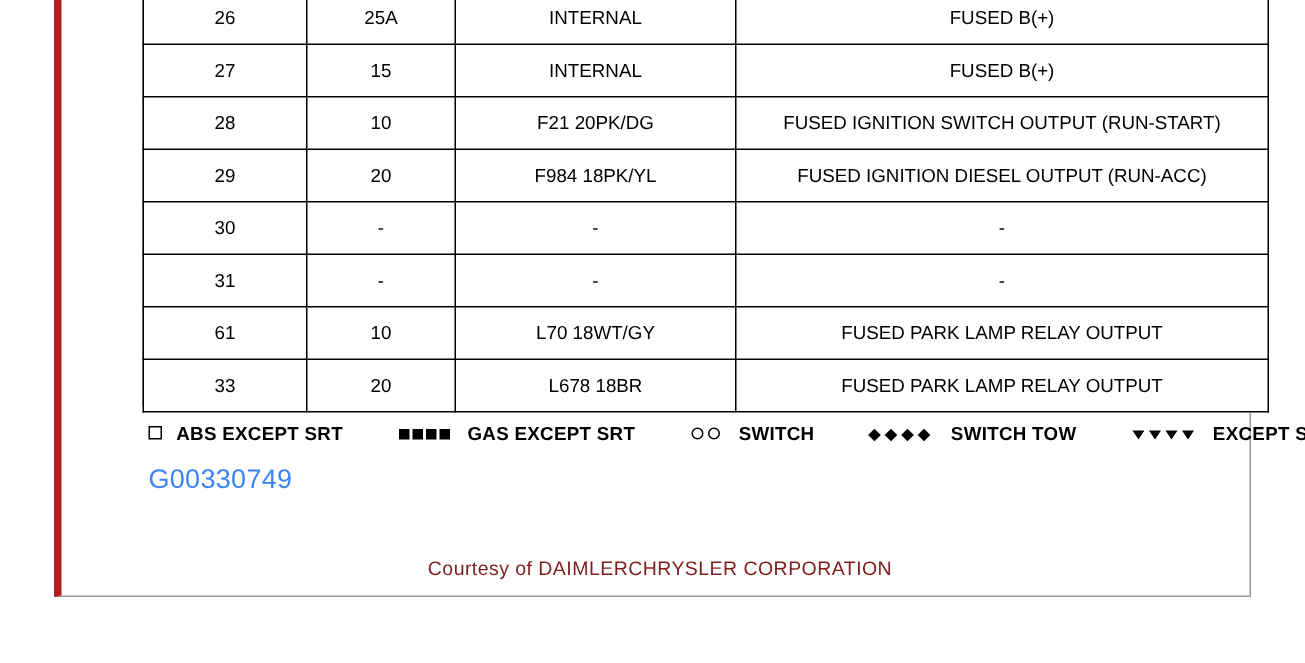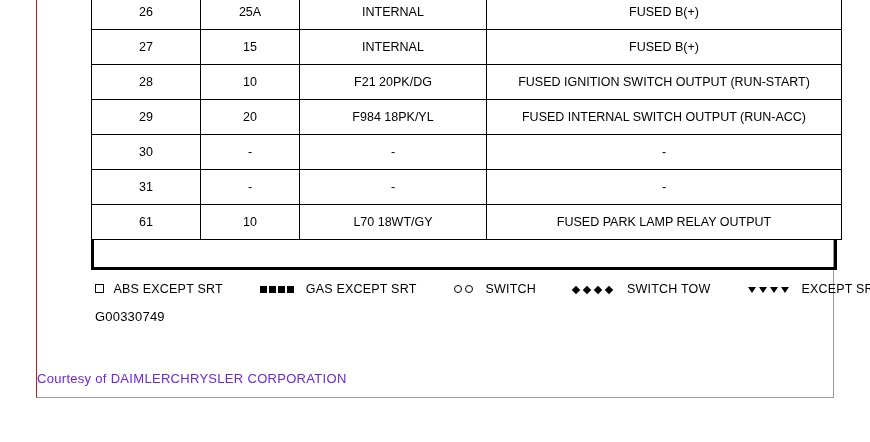--- a/index.html
+++ b/index.html
@@ -15,21 +15,21 @@
     position: relative;
   }
   
   #page-sheet {
     position: absolute;
     left: 36px;
     top: 0;
     width: 798px;
     height: 398px;
     background: #ffffff;
-    border-left: 1px solid #b91c1c;
+    border-left: 5px solid #b91c1c;
     border-right: 1px solid #9a9a9a;
     border-bottom: 1px solid #9a9a9a;
     box-sizing: border-box;
   }
   #below-sheet {
     position: absolute;
     left: 0;
     top: 398px;
     width: 870px;
     height: 44px;
@@ -103,20 +103,21 @@
   .legend-item {
     display: inline-block;
     vertical-align: middle;
     margin-right: 34px;
   }
   .legend-item .lbl {
     display: inline-block;
     vertical-align: middle;
     margin-left: 6px;
     letter-spacing: 0.2px;
+    font-weight: bold;
   }
   .sym {
     display: inline-block;
     vertical-align: middle;
     line-height: 1;
   }
   
   .sym-square {
     width: 7px; height: 7px;
     border: 1px solid #000;
@@ -150,33 +151,34 @@
     border-top: 6px solid #000;
     display: inline-block;
     margin-right: 3px;
   }
 
   
   #figure-id {
     position: absolute;
     left: 58px;
     top: 309px;
-    font-size: 13px;
-    color: #000000;
+    font-size: 18px;
+    color: #3b82f6;
     letter-spacing: 0.2px;
   }
 
   
   #courtesy {
     position: absolute;
     left: 0;
     top: 371px;
     width: 798px;
+    text-align: center;
     font-size: 13px;
-    color: #6d28d9;
+    color: #7f1d1d;
     letter-spacing: 0.3px;
   }
 </style>
 </head>
 <body>
 
 <div id="page-sheet">
 
   <div id="table-wrap">
     <table id="fuse-table">
@@ -196,40 +198,46 @@
         <tr>
           <td class="col-cav">28</td>
           <td class="col-amp">10</td>
           <td class="col-ckt">F21 20PK/DG</td>
           <td class="col-desc">FUSED IGNITION SWITCH OUTPUT (RUN-START)</td>
         </tr>
         <tr>
           <td class="col-cav">29</td>
           <td class="col-amp">20</td>
           <td class="col-ckt">F984 18PK/YL</td>
-          <td class="col-desc">FUSED INTERNAL SWITCH OUTPUT (RUN-ACC)</td>
+          <td class="col-desc">FUSED IGNITION DIESEL OUTPUT (RUN-ACC)</td>
         </tr>
         <tr>
           <td class="col-cav">30</td>
           <td class="col-amp">-</td>
           <td class="col-ckt">-</td>
           <td class="col-desc">-</td>
         </tr>
         <tr>
           <td class="col-cav">31</td>
           <td class="col-amp">-</td>
           <td class="col-ckt">-</td>
           <td class="col-desc">-</td>
         </tr>
         <tr>
           <td class="col-cav">61</td>
           <td class="col-amp">10</td>
           <td class="col-ckt">L70 18WT/GY</td>
           <td class="col-desc">FUSED PARK LAMP RELAY OUTPUT</td>
         </tr>
+        <tr>
+          <td class="col-cav">33</td>
+          <td class="col-amp">20</td>
+          <td class="col-ckt">L678 18BR</td>
+          <td class="col-desc">FUSED PARK LAMP RELAY OUTPUT</td>
+        </tr>
       </tbody>
     </table>
   </div>
 
   <div id="legend">
     <span class="legend-item">
       <span class="sym"><span class="sym-square"></span></span>
       <span class="lbl">ABS EXCEPT SRT</span>
     </span>
     <span class="legend-item">

